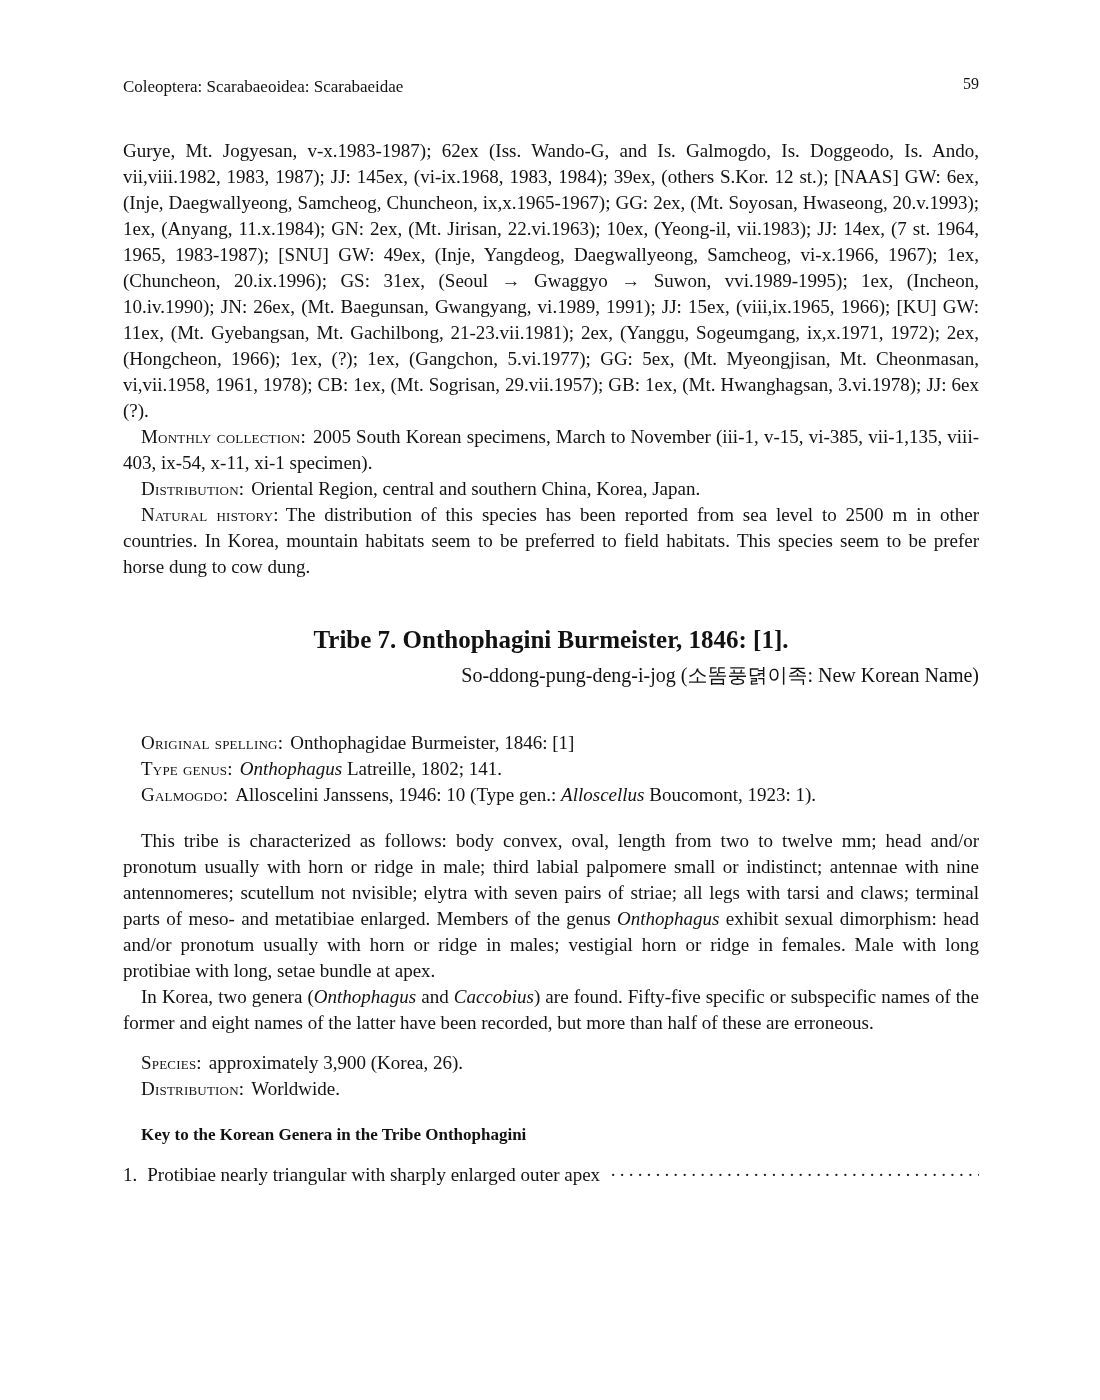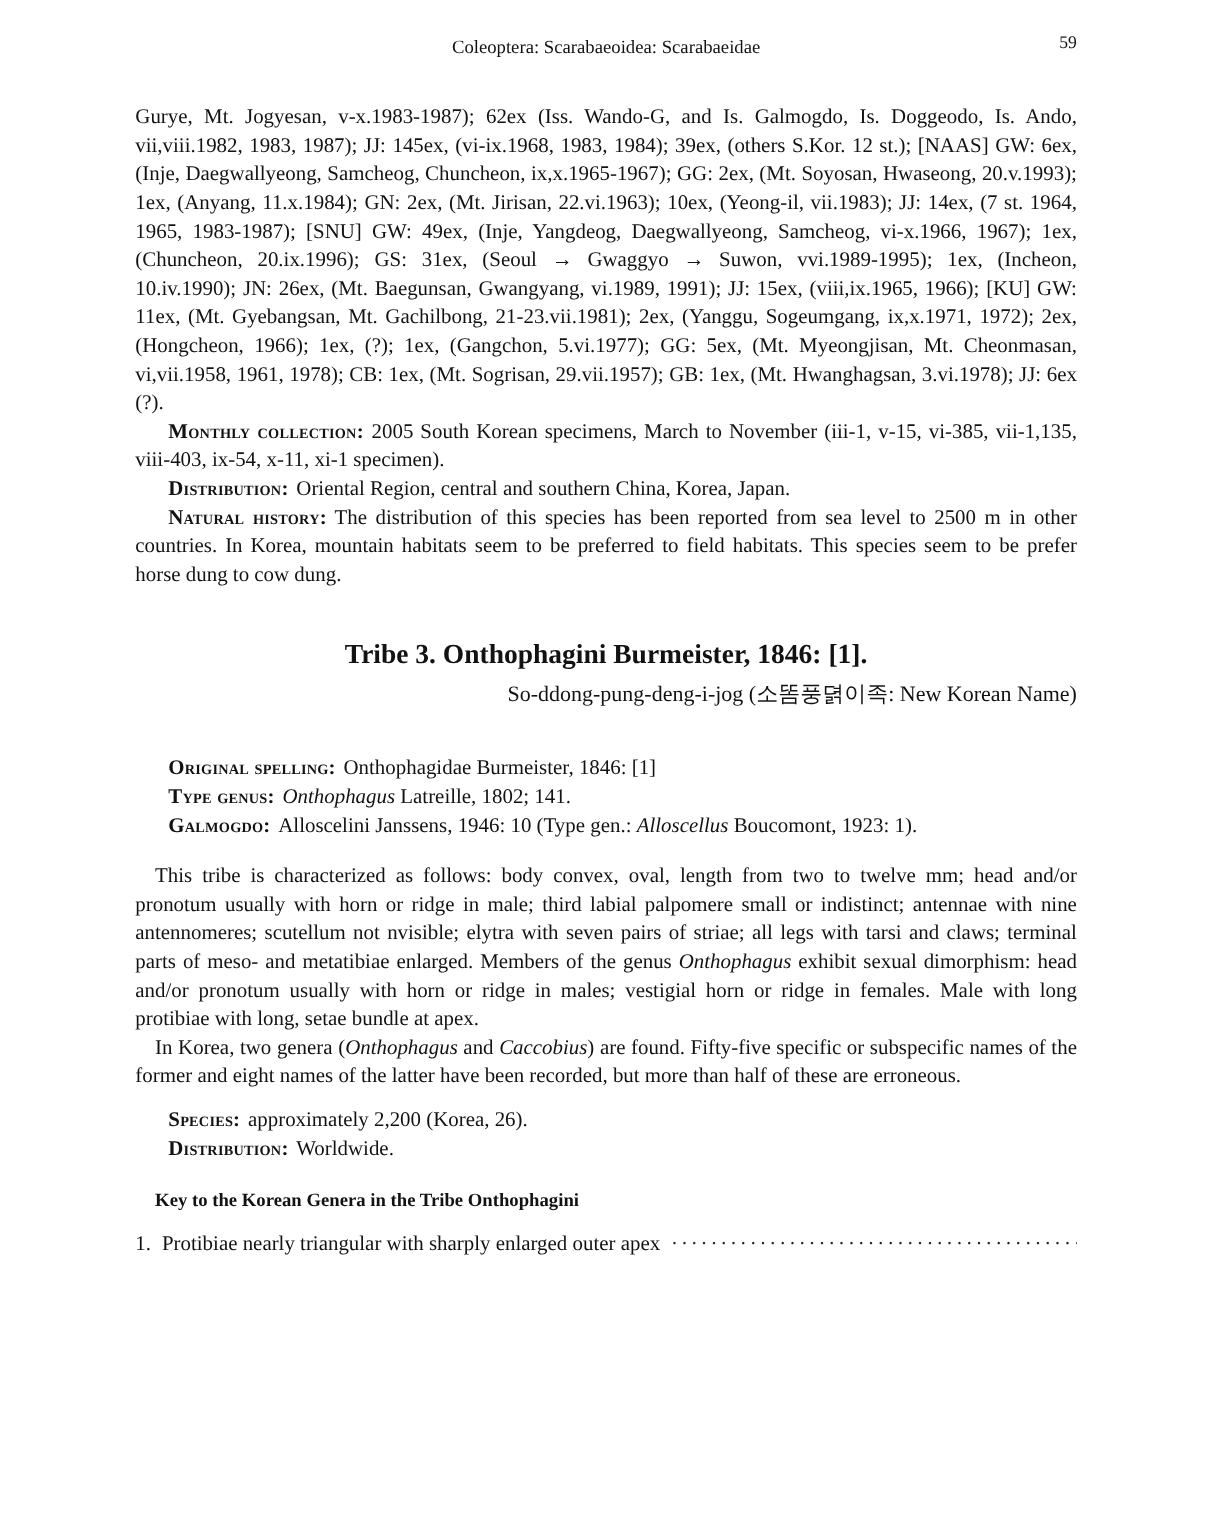--- a/index.html
+++ b/index.html
@@ -14,23 +14,22 @@
   }
   .content {
     position: absolute;
     left: 123px;
     top: 0;
     width: 856px;
   }
   
   .pg-header {
     position: relative;
-    margin-top: 30px;
+    margin-top: 74px;
     height: 26px;
-    text-align: center;
     font-size: 17px;
     line-height: 26px;
   }
   .pg-num {
     position: absolute;
     right: 0;
     top: -3px;
     font-size: 16px;
     line-height: 26px;
   }
@@ -38,24 +37,23 @@
   .body-txt {
     font-size: 19px;
     line-height: 26px;
     text-align: justify;
   }
   .records { margin-top: 38px; }
   p { margin: 0; }
   .indent { text-indent: 18px; }
   .sc-label {
     font-variant: small-caps;
-    font-weight: bold;
+    font-weight: normal;
     letter-spacing: 0.2px;
     margin-right: 7px;
-    margin-left: 12px;
   }
   .tribe-heading {
     margin-top: 44px;
     text-align: center;
     font-size: 25px;
     line-height: 32px;
     font-weight: bold;
   }
   .tribe-subtitle {
     margin-top: 6px;
@@ -106,36 +104,36 @@
     <div class="body-txt records">
       <p>Gurye, Mt. Jogyesan, v-x.1983-1987); 62ex (Iss. Wando-G, and Is. Galmogdo, Is. Doggeodo, Is. Ando, vii,viii.1982, 1983, 1987); JJ: 145ex, (vi-ix.1968, 1983, 1984); 39ex, (others S.Kor. 12 st.); [NAAS] GW: 6ex, (Inje, Daegwallyeong, Samcheog, Chuncheon, ix,x.1965-1967); GG: 2ex, (Mt. Soyosan, Hwaseong, 20.v.1993); 1ex, (Anyang, 11.x.1984); GN: 2ex, (Mt. Jirisan, 22.vi.1963); 10ex, (Yeong-il, vii.1983); JJ: 14ex, (7 st. 1964, 1965, 1983-1987); [SNU] GW: 49ex, (Inje, Yangdeog, Daegwallyeong, Samcheog, vi-x.1966, 1967); 1ex, (Chuncheon, 20.ix.1996); GS: 31ex, (Seoul → Gwaggyo → Suwon, vvi.1989-1995); 1ex, (Incheon, 10.iv.1990); JN: 26ex, (Mt. Baegunsan, Gwangyang, vi.1989, 1991); JJ: 15ex, (viii,ix.1965, 1966); [KU] GW: 11ex, (Mt. Gyebangsan, Mt. Gachilbong, 21-23.vii.1981); 2ex, (Yanggu, Sogeumgang, ix,x.1971, 1972); 2ex, (Hongcheon, 1966); 1ex, (?); 1ex, (Gangchon, 5.vi.1977); GG: 5ex, (Mt. Myeongjisan, Mt. Cheonmasan, vi,vii.1958, 1961, 1978); CB: 1ex, (Mt. Sogrisan, 29.vii.1957); GB: 1ex, (Mt. Hwanghagsan, 3.vi.1978); JJ: 6ex (?).</p>
     </div>
 
     <div class="body-txt">
       <p class="indent"><span class="sc-label">Monthly collection:</span><span>2005 South Korean specimens, March to November (iii-1, v-15, vi-385, vii-1,135, viii-403, ix-54, x-11, xi-1 specimen).</span></p>
       <p class="indent"><span class="sc-label">Distribution:</span><span>Oriental Region, central and southern China, Korea, Japan.</span></p>
       <p class="indent"><span class="sc-label">Natural history:</span><span>The distribution of this species has been reported from sea level to 2500 m in other countries.  In Korea, mountain habitats seem to be preferred to field habitats.  This species seem to be prefer horse dung to cow dung.</span></p>
     </div>
 
-    <div class="tribe-heading">Tribe 3. Onthophagini Burmeister, 1846: [1].</div>
+    <div class="tribe-heading">Tribe 7. Onthophagini Burmeister, 1846: [1].</div>
     <div class="tribe-subtitle">So-ddong-pung-deng-i-jog (소똠풍뎕이족: New Korean Name)</div>
 
     <div class="body-txt tribe-fields">
       <p class="indent"><span class="sc-label">Original spelling:</span><span>Onthophagidae Burmeister, 1846: [1]</span></p>
       <p class="indent"><span class="sc-label">Type genus:</span><span><i>Onthophagus</i> Latreille, 1802; 141.</span></p>
       <p class="indent"><span class="sc-label">Galmogdo:</span><span>Alloscelini Janssens, 1946: 10 (Type gen.: <i>Alloscellus</i> Boucomont, 1923: 1).</span></p>
     </div>
 
     <div class="body-txt desc">
       <p class="indent">This tribe is characterized as follows: body convex, oval, length from two to twelve mm; head and/or pronotum usually with horn or ridge in male; third labial palpomere small or indistinct; antennae with nine antennomeres; scutellum not nvisible; elytra with seven pairs of striae; all legs with tarsi and claws; terminal parts of meso- and metatibiae enlarged.  Members of the genus <i>Onthophagus</i> exhibit sexual dimorphism: head and/or pronotum usually with horn or ridge in males; vestigial horn or ridge in females.  Male with long protibiae with long, setae bundle at apex.</p>
       <p class="indent">In Korea, two genera (<i>Onthophagus</i> and <i>Caccobius</i>) are found.  Fifty-five specific or subspecific names of the former and eight names of the latter have been recorded, but more than half of these are erroneous.</p>
     </div>
 
     <div class="body-txt stats">
-      <p class="indent"><span class="sc-label">Species:</span><span>approximately 2,200 (Korea, 26).</span></p>
+      <p class="indent"><span class="sc-label">Species:</span><span>approximately 3,900 (Korea, 26).</span></p>
       <p class="indent"><span class="sc-label">Distribution:</span><span>Worldwide.</span></p>
     </div>
 
     <div class="key-heading">Key to the Korean Genera in the Tribe Onthophagini</div>
 
     <div class="key-item">
       <span class="key-num">1.</span>
       <span>Protibiae nearly triangular with sharply enlarged outer apex</span>
       <span class="key-leader">······················································································································</span>
     </div>

